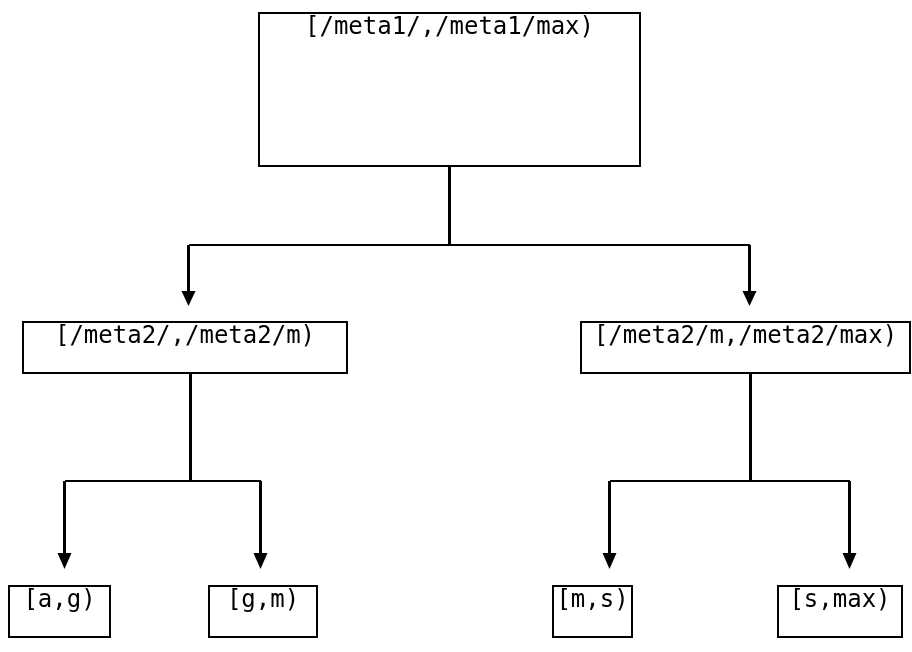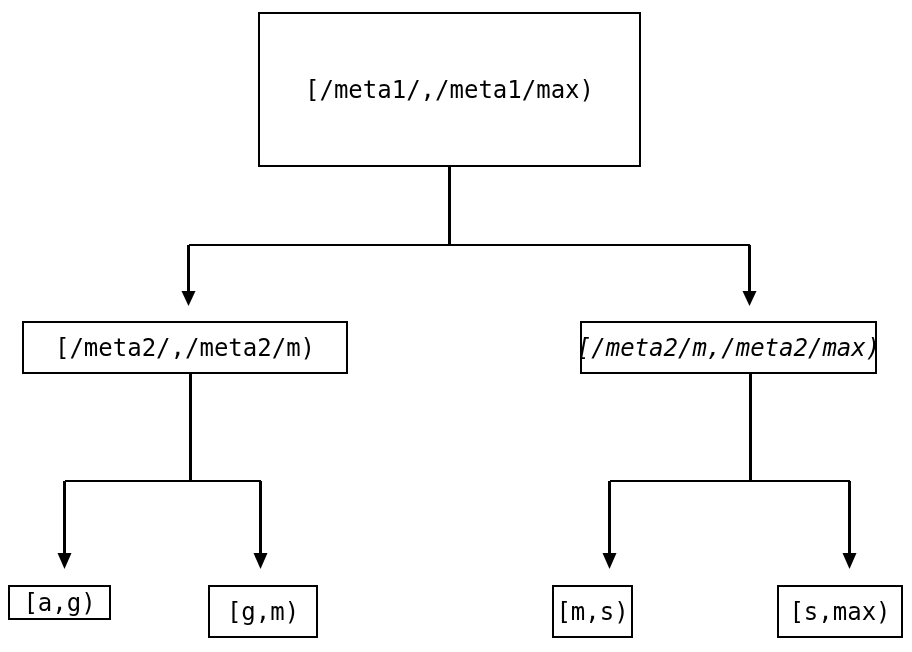--- a/index.html
+++ b/index.html
@@ -15,21 +15,20 @@
     background: #ffffff;
     overflow: hidden;
     font-family: "DejaVu Sans Mono", "Liberation Mono", monospace;
   }
   .node {
     position: absolute;
     box-sizing: border-box;
     border: 2px solid #000000;
     background: #ffffff;
     display: flex;
-    align-items: center;
     justify-content: center;
     color: #000000;
     white-space: pre;
     letter-spacing: 0px;
   }
   .node-label {
     display: block;
     line-height: 1;
     color: #000000;
   }
@@ -45,33 +44,32 @@
   
   #node-mid-left {
     left: 22px;
     top: 321px;
     width: 326px;
     height: 53px;
   }
   #node-mid-right {
     left: 580px;
     top: 321px;
-    width: 297px;
+    width: 331px;
     height: 53px;
-    font-style: italic;
   }
   #node-mid-left .node-label,
   #node-mid-right .node-label { font-size: 24px; }
 
   
   #node-leaf-0 {
     left: 8px;
     top: 585px;
     width: 103px;
-    height: 35px;
+    height: 53px;
   }
   #node-leaf-1 {
     left: 208px;
     top: 585px;
     width: 110px;
     height: 53px;
   }
   #node-leaf-2 {
     left: 552px;
     top: 585px;

